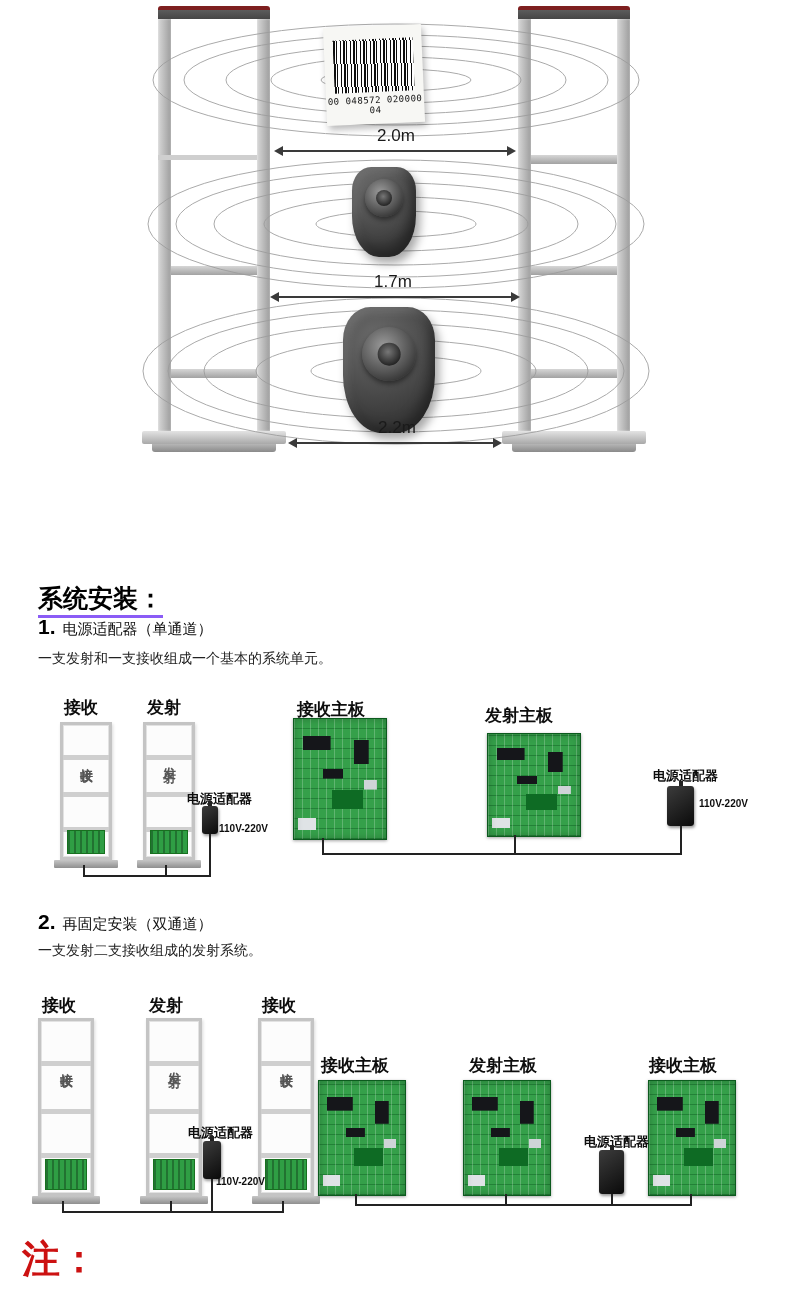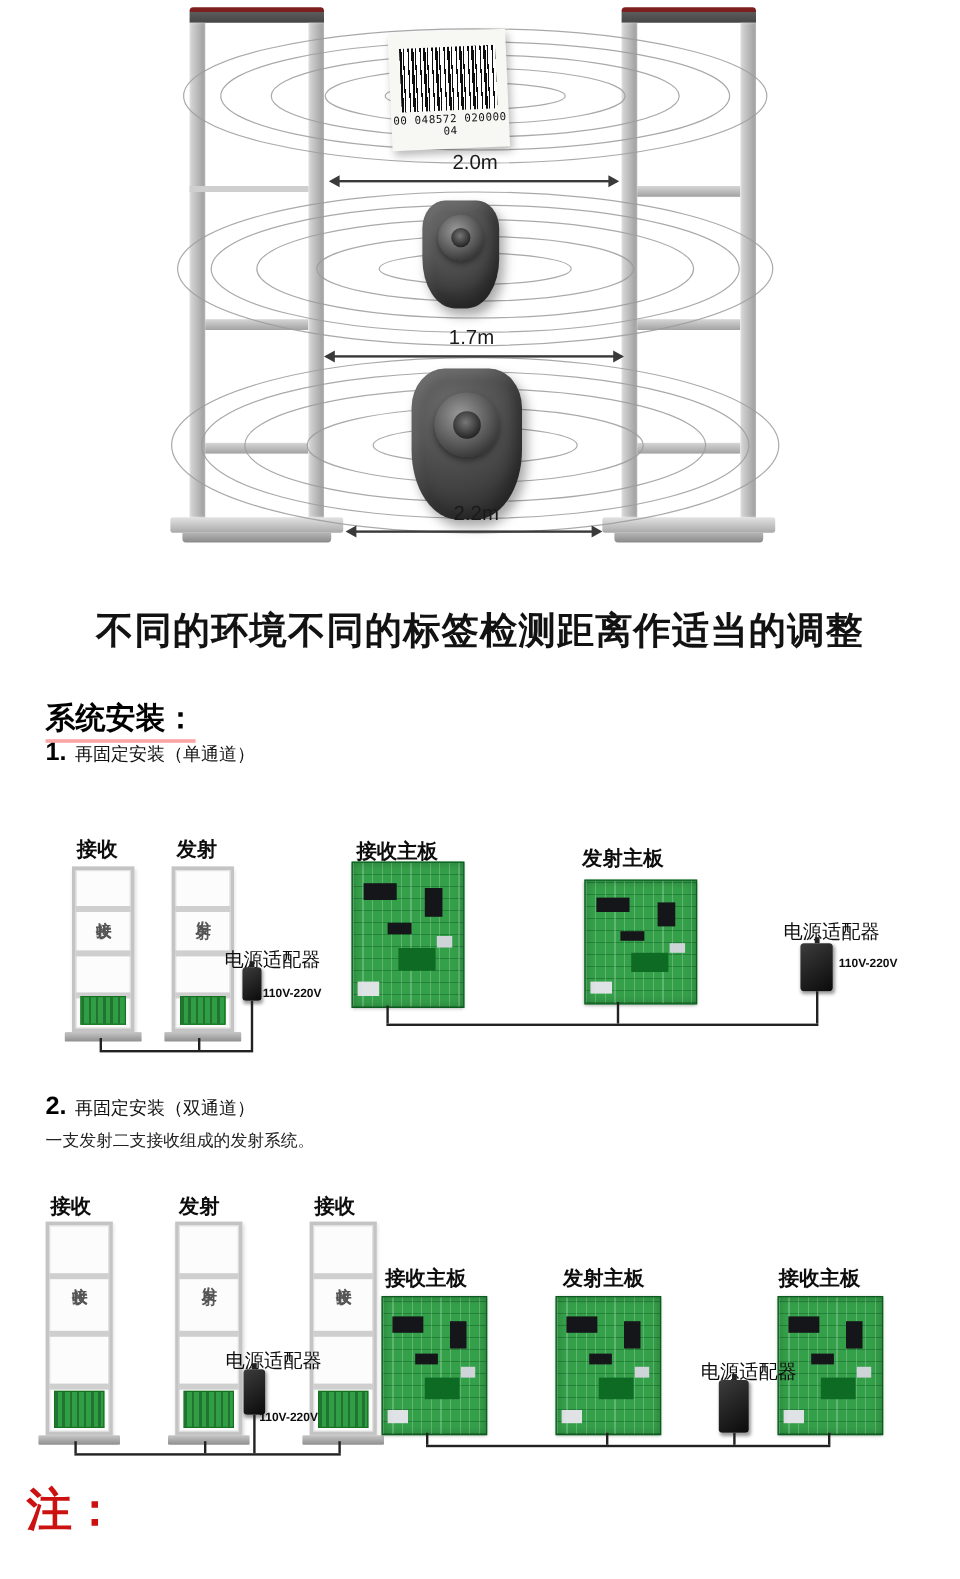--- a/index.html
+++ b/index.html
@@ -38,27 +38,27 @@
   .dim-line { position:absolute; border-top:2px solid #3a3a3a; }
   .dim-line::before { content:""; position:absolute; left:-2px; top:-6px; width:0; height:0;
     border:5px solid transparent; border-left:0; border-right:9px solid #3a3a3a; }
   .dim-line::after { content:""; position:absolute; right:-2px; top:-6px; width:0; height:0;
     border:5px solid transparent; border-right:0; border-left:9px solid #3a3a3a; }
   .dim-label { position:absolute; font-size:17px; font-weight:500; color:#1a1a1a; }
 
   
   .headline { position:absolute; left:0; width:100%; text-align:center; font-size:31px; font-weight:600; color:#121212; letter-spacing:1px; }
   .install-title { position:absolute; left:38px; top:582px; font-size:25px; font-weight:800; color:#000; }
-  .install-title .underline { border-bottom:3px solid #fca5a5; padding-bottom:3px; }
+  .install-title .underline { border-bottom:3px solid #8b5cf6; padding-bottom:3px; }
   .sec-head { position:absolute; display:flex; align-items:baseline; gap:7px; }
   .sec-num { font-size:21px; font-weight:900; color:#000; }
   .sec-heading { font-size:15px; font-weight:500; color:#111; }
   .sec-desc { position:absolute; font-size:14px; color:#222; }
   .d-label { position:absolute; font-size:17px; font-weight:800; color:#0d0d0d; }
-  .small-label { position:absolute; font-size:16px; font-weight:400; color:#0d0d0d; }
+  .small-label { position:absolute; font-size:13px; font-weight:700; color:#0d0d0d; }
   .volt-label { position:absolute; font-size:10px; font-weight:700; color:#0d0d0d; }
 
   
   .mini-antenna { position:absolute; border:3px solid #c4c4c4; background:#fcfcfc;
     box-shadow:inset 0 0 0 1px #e2e2e2, 1px 2px 3px rgba(0,0,0,.15); }
   .ma-bar { position:absolute; left:0; right:0; height:5px; background:#cfcfcf; }
   .ma-label { position:absolute; top:24%; left:50%; transform:translateX(-50%); writing-mode:vertical-rl;
     font-size:13px; font-weight:600; color:#555; letter-spacing:3px; }
   .ma-pcb { position:absolute; left:4px; right:4px; bottom:3px; height:17%; background:#2f9e44;
     background-image:repeating-linear-gradient(90deg,rgba(0,0,0,.28) 0 2px,transparent 2px 6px); border:1px solid #17701f; }
@@ -160,30 +160,30 @@
 
   <span class="dim-label" style="left:377px;top:126px">2.0m</span>
   <div class="dim-line" style="left:276px;top:150px;width:238px"></div>
 
   <span class="dim-label" style="left:374px;top:272px">1.7m</span>
   <div class="dim-line" style="left:272px;top:296px;width:246px"></div>
 
   <span class="dim-label" style="left:378px;top:418px">2.2m</span>
   <div class="dim-line" style="left:290px;top:442px;width:210px"></div>
 
-  <div class="headline" style="top:505px">不同的环境不同的标签检测距离作适当的调整</div>
 
   <div class="install-title">
     <span class="underline">系统安装：</span>
   </div>
 
   <div class="sec-head" style="left:38px;top:615px">
     <span class="sec-num">1.</span>
-    <span class="sec-heading">再固定安装（单通道）</span>
-  </div>
+    <span class="sec-heading">电源适配器（单通道）</span>
+  </div>
+  <div class="sec-desc" style="left:38px;top:650px">一支发射和一支接收组成一个基本的系统单元。</div>
 
   <span class="d-label" style="left:64px;top:696px">接收</span>
   <span class="d-label" style="left:147px;top:696px">发射</span>
   <span class="d-label" style="left:297px;top:698px">接收主板</span>
   <span class="d-label" style="left:485px;top:704px">发射主板</span>
 
   <div class="mini-antenna" style="left:60px;top:722px;width:46px;height:132px">
     <i class="ma-bar" style="top:23%"></i>
     <i class="ma-bar" style="top:51%"></i>
     <i class="ma-bar" style="top:77%"></i>

